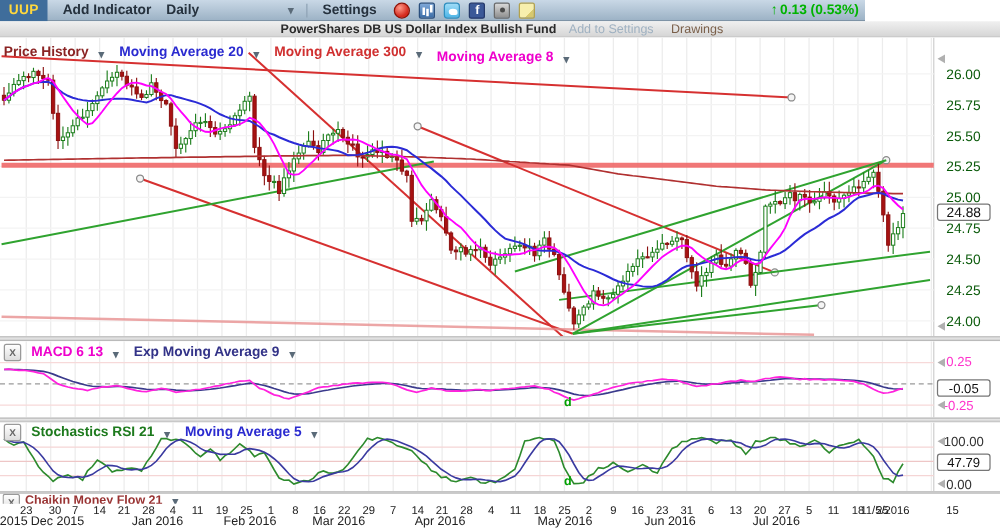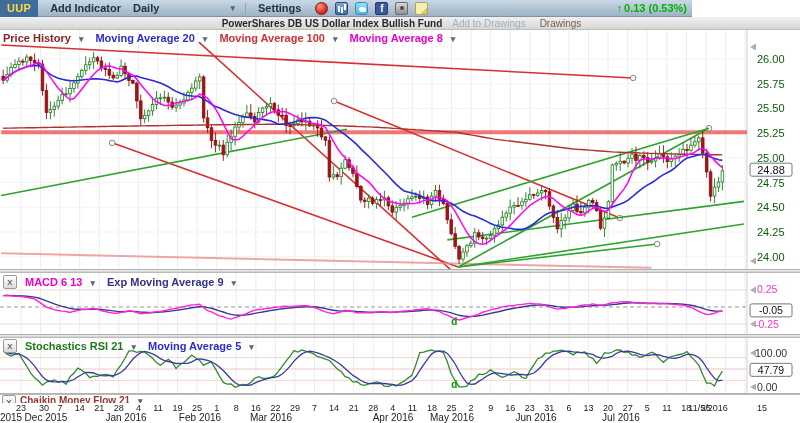--- a/index.html
+++ b/index.html
@@ -75,21 +75,21 @@
       <div class="ticon i-notes"></div>
     </div>
     <div id="quote" style="color: rgb(0, 179, 0);">
       <span>↑</span>
       <span>0.13 (0.53%)</span>
     </div>
   </div>
 
   <div id="symbolbar">
     <span id="fund-name">PowerShares DB US Dollar Index Bullish Fund</span>
-    <span id="add-portfolio">Add to Drawings</span>
+    <span id="add-portfolio">Add to Settings</span>
     <span id="drawings">Drawings</span>
   </div>
 
   <svg id="price-svg" class="panel-svg" width="800" height="239">
       <line x1="21" y1="0" x2="21" y2="239" stroke="#ececec" stroke-width="1"></line>
       <line x1="40.57" y1="0" x2="40.57" y2="239" stroke="#ececec" stroke-width="1"></line>
       <line x1="60.14" y1="0" x2="60.14" y2="239" stroke="#ececec" stroke-width="1"></line>
       <line x1="79.71000000000001" y1="0" x2="79.71000000000001" y2="239" stroke="#ececec" stroke-width="1"></line>
       <line x1="99.28" y1="0" x2="99.28" y2="239" stroke="#ececec" stroke-width="1"></line>
       <line x1="118.85" y1="0" x2="118.85" y2="239" stroke="#ececec" stroke-width="1"></line>
@@ -546,25 +546,25 @@
   <div class="hdr" style="left:3px;top:32px;" id="price-legend">
       <span class="leg-item">
         <span style="color: rgb(139, 35, 35);">Price History</span>
         <span class="caret">▾</span>
       </span>
       <span class="leg-item">
         <span style="color: rgb(43, 43, 208);">Moving Average 20</span>
         <span class="caret">▾</span>
       </span>
       <span class="leg-item">
-        <span style="color: rgb(208, 48, 48);">Moving Average 100</span>
+        <span style="color: rgb(208, 48, 48);">Moving Average 300</span>
         <span class="caret">▾</span>
       </span>
       <span class="leg-item">
-        <span style="color: rgb(238, 0, 204);">Moving Average 8</span>
+        <span style="color: rgb(238, 0, 204); margin-top: 8px;">Moving Average 8</span>
         <span class="caret">▾</span>
       </span>
     </div>
 
   <div class="splitter" style="top:269px;height:4px;"></div>
 
   <svg id="macd-svg" class="panel-svg" width="800" height="61">
       <line x1="21" y1="0" x2="21" y2="61" stroke="#ececec" stroke-width="1"></line>
       <line x1="40.57" y1="0" x2="40.57" y2="61" stroke="#ececec" stroke-width="1"></line>
       <line x1="60.14" y1="0" x2="60.14" y2="61" stroke="#ececec" stroke-width="1"></line>
@@ -743,18 +743,18 @@
       <span class="dtick" style="left: 666.81px;">11</span>
       <span class="dtick" style="left: 686.38px;">18</span>
       <span class="dtick" style="left: 705.95px;">25</span>
       <span class="dtick" style="left: 708px;">11/5/2016</span>
       <span class="dtick" style="left: 762px;">15</span>
       <span class="dmonth" style="left: 11px;">2015</span>
       <span class="dmonth" style="left: 46px;">Dec 2015</span>
       <span class="dmonth" style="left: 126px;">Jan 2016</span>
       <span class="dmonth" style="left: 200px;">Feb 2016</span>
       <span class="dmonth" style="left: 271px;">Mar 2016</span>
-      <span class="dmonth" style="left: 393px;">Apr 2016</span>
+      <span class="dmonth" style="left: 352px;">Apr 2016</span>
       <span class="dmonth" style="left: 452px;">May 2016</span>
       <span class="dmonth" style="left: 536px;">Jun 2016</span>
       <span class="dmonth" style="left: 621px;">Jul 2016</span>
     </div>
 </div>
 
 </body></html>

